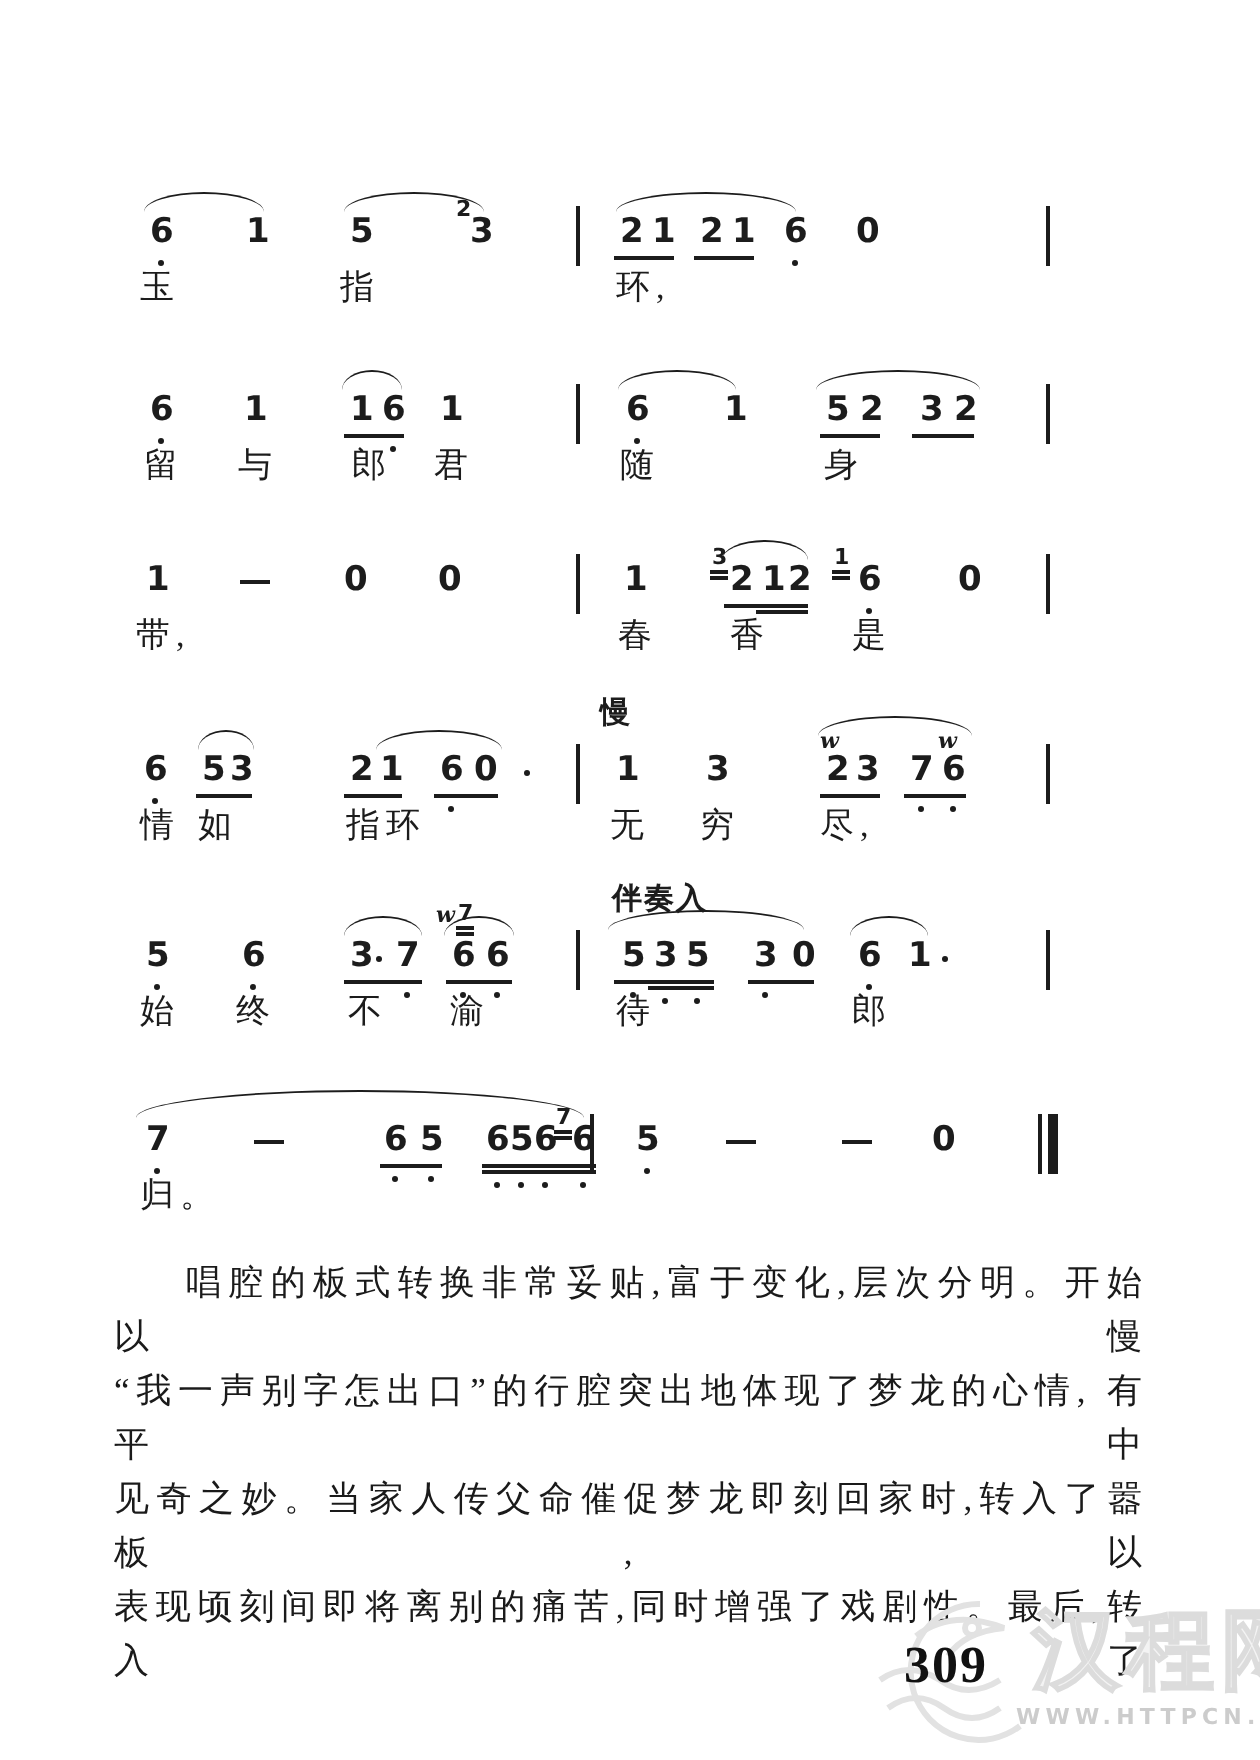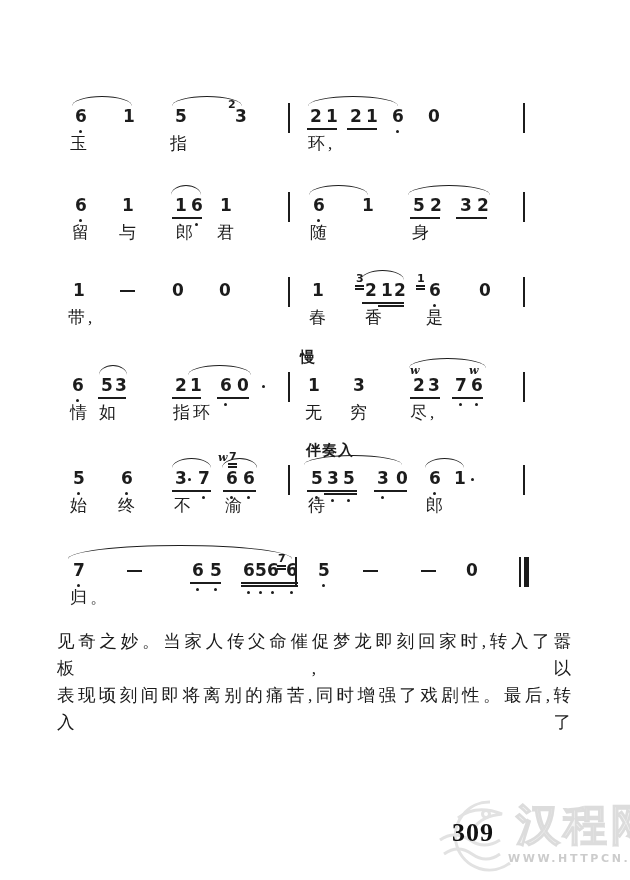--- a/index.html
+++ b/index.html
@@ -223,20 +223,22 @@
       <div class="note" style="left: 466px; top: 562px;">0</div>
       <div class="bar" style="left: 519px; top: 557px;"></div>
       <div class="bar bar2" style="left: 524px; top: 557px;"></div>
       <div class="slur" style="left: 68px; top: 545px; width: 224px; height: 13px;"></div>
       <div class="uline" style="left: 190px; top: 582px; width: 31px;"></div>
       <div class="uline" style="left: 241px; top: 582px; width: 57px;"></div>
       <div class="uline" style="left: 241px; top: 585px; width: 57px;"></div>
       <div class="lyric" style="left: 70px; top: 588px;">归。</div>
     </div>
   <div id="paragraph">
+      <div class="para-line first">唱腔的板式转换非常妥贴,富于变化,层次分明。开始以慢</div>
+      <div class="para-line">“我一声别字怎出口”的行腔突出地体现了梦龙的心情, 有平中</div>
       <div class="para-line">见奇之妙。当家人传父命催促梦龙即刻回家时,转入了嚣板,以</div>
       <div class="para-line">表现顷刻间即将离别的痛苦,同时增强了戏剧性。最后,转入了</div>
     </div>
   <div id="watermark">
     <svg id="wm-logo" width="120" height="90" viewBox="0 0 120 90">
       <g fill="none" stroke="#e2e2e2" stroke-width="3">
         <path d="M62 14 a34 34 0 1 0 20 61"></path>
         <path d="M30 30 q18 -14 44 -4 q-20 2 -28 14"></path>
         <path d="M12 52 q14 -10 30 0 q14 10 30 0"></path>
         <path d="M16 66 q14 -10 28 0 q14 10 28 0"></path>

